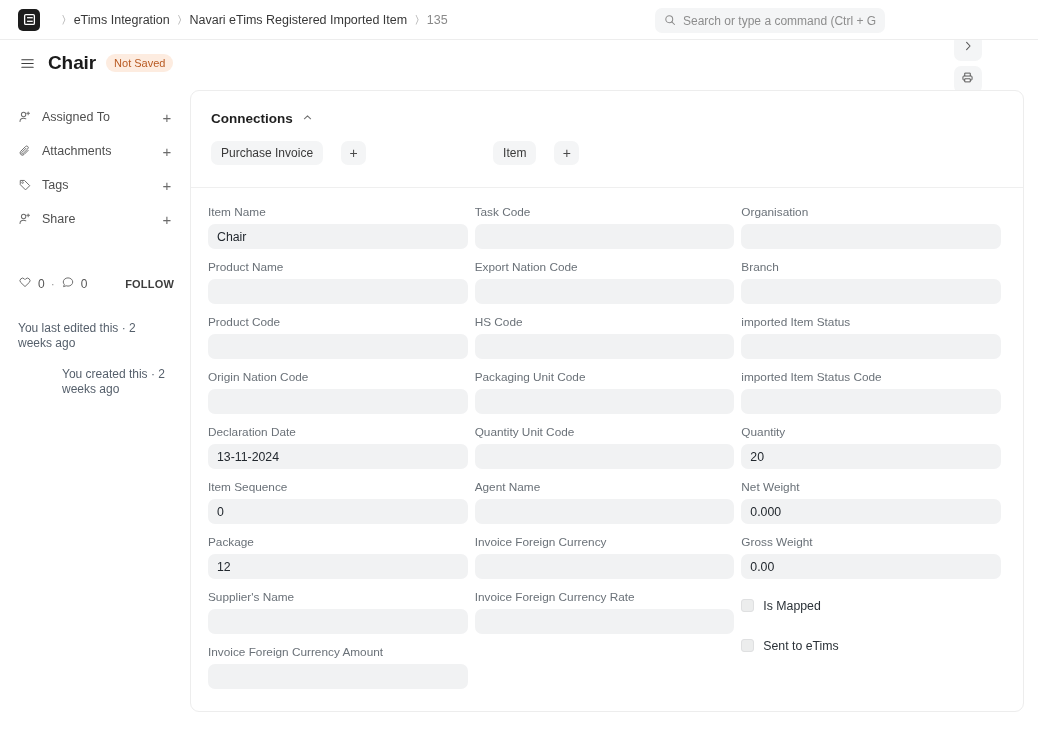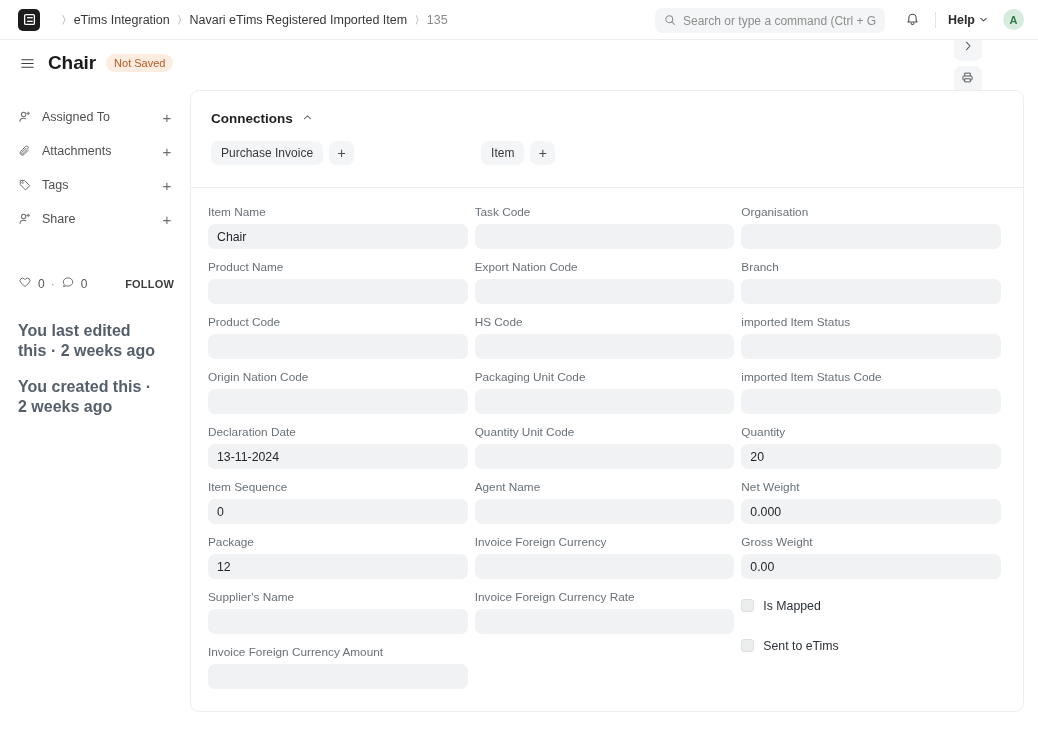--- a/index.html
+++ b/index.html
@@ -169,27 +169,26 @@
   }
   .meta-count { font-size: 12px; color: #555; margin-left: 6px; }
   .meta-dot { color: #9a9a9a; margin: 0 6px; font-size: 12px; }
   .follow {
     margin-left: auto;
     font-size: 11px; font-weight: 600; color: #3d3d3d;
     letter-spacing: 0.2px;
     cursor: pointer;
   }
   .side-note {
-    font-size: 16px; color: #555f6b;
+    font-size: 12px; color: #555f6b;
     line-height: 1.28;
     margin-top: 26px;
     max-width: 140px;
-    font-weight: bold;
-  }
-  .side-note + .side-note { margin-top: 15px; }
+  }
+  .side-note + .side-note { margin-top: 15px; margin-left: 44px; }
 
   
   .main {
     flex: 1 1 auto;
     padding: 4px 14px 0 0;
   }
   .card {
     background: #fff;
     border: 1px solid #ededed;
     border-radius: 9px;
@@ -201,21 +200,21 @@
     padding: 18px 20px 0 20px;
     gap: 9px;
     cursor: pointer;
   }
   .conn-title { font-size: 13.5px; font-weight: 700; color: #1f1f1f; }
   .conn-body {
     display: flex;
     padding: 14px 20px 22px 20px;
     border-bottom: 1px solid #efefef;
   }
-  .conn-group { display: flex; align-items: center; gap: 6px; }
+  .conn-group { display: flex; align-items: center; gap: 18px; }
   .conn-group.right { margin-left: 127px; }
   .pill {
     background: #f4f5f6;
     border: 0; border-radius: 7px;
     height: 24px; padding: 0 10px;
     font-family: "Liberation Sans", sans-serif;
     font-size: 12px; color: #3a3a3a;
     display: flex; align-items: center;
     cursor: pointer;
   }
@@ -298,38 +297,20 @@
   <div class="search-box">
     <span>
       <svg width="12" height="12" viewBox="0 0 16 16" fill="none">
         <circle cx="7" cy="7" r="4.6" stroke="#8d8d8d" stroke-width="1.4"></circle>
         <line x1="10.4" y1="10.4" x2="14" y2="14" stroke="#8d8d8d" stroke-width="1.4" stroke-linecap="round"></line>
       </svg>
     </span>
     <input type="text" placeholder="Search or type a command (Ctrl + G)" style="">
   </div>
 
-  <div class="nav-right">
-    <div class="bell">
-      <svg width="15" height="15" viewBox="0 0 18 18" fill="none">
-        <path d="M4.6 7.2a4.4 4.4 0 0 1 8.8 0v3.1l1.1 1.8H3.5l1.1-1.8V7.2Z" stroke="#4b4b4b" stroke-width="1.25" stroke-linejoin="round"></path>
-        <path d="M7.2 13.3a1.8 1.8 0 0 0 3.6 0" stroke="#4b4b4b" stroke-width="1.25" stroke-linecap="round"></path>
-      </svg>
-    </div>
-    <div class="nav-div"></div>
-    <div class="help">
-      <span>Help</span>
-      <span>
-        <svg width="9" height="9" viewBox="0 0 10 10" fill="none">
-          <path d="M2 3.8 5 6.6 8 3.8" stroke="#4b4b4b" stroke-width="1.15" stroke-linecap="round" stroke-linejoin="round"></path>
-        </svg>
-      </span>
-    </div>
-    <div class="avatar">A</div>
-  </div>
 </div>
 
 <div class="pagehead">
   <div class="menu-ico">
     <svg width="15" height="15" viewBox="0 0 16 16" fill="none">
       <line x1="2" y1="4" x2="14" y2="4" stroke="#3d3d3d" stroke-width="1.3" stroke-linecap="round"></line>
       <line x1="2" y1="8" x2="14" y2="8" stroke="#3d3d3d" stroke-width="1.3" stroke-linecap="round"></line>
       <line x1="2" y1="12" x2="14" y2="12" stroke="#3d3d3d" stroke-width="1.3" stroke-linecap="round"></line>
     </svg>
   </div>

